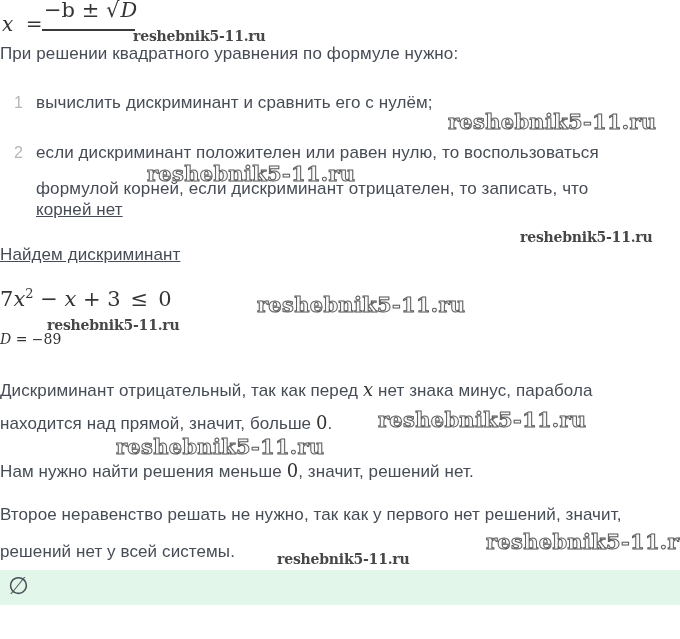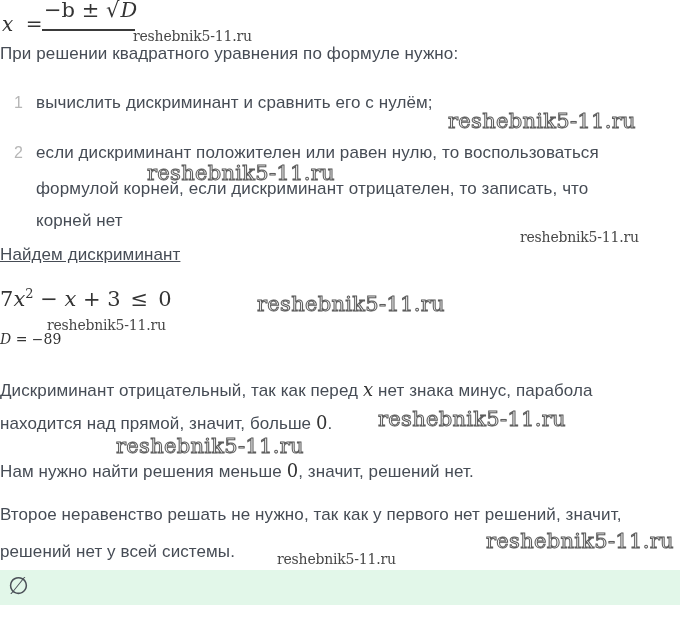--- a/index.html
+++ b/index.html
@@ -24,21 +24,21 @@
   .imath {
     font-family:"DejaVu Serif","Liberation Serif",serif;
     font-style:italic; font-size:18px; color:#343434;
   }
   .inum {
     font-family:"DejaVu Serif","Liberation Serif",serif;
     font-size:18px; color:#343434;
   }
   .wm {
     position:absolute; font-family:"DejaVu Serif","Liberation Serif",serif;
-    font-weight:normal; white-space:nowrap;
+    font-weight:bold; white-space:nowrap;
   }
   .wm-small { font-size:14px; color:#474747; letter-spacing:-0.2px; }
   .wm-large {
     font-size:21px; color:#f9f9f9;
     -webkit-text-stroke:1px #5c5c5c;
     text-shadow:0 0 1px #8c8c8c;
     letter-spacing:0.3px;
   }
   .frac-bar { position:absolute; background:#3a3a3a; }
   .rad { border-top:2px solid #3a3a3a; padding:0 2px 0 1px; }
@@ -80,21 +80,21 @@
   <div class="wm wm-small" style="left:277px; top:551px;">reshebnik5-11.ru</div>
 
   <div class="t" style="left:0; top:44px;">При решении квадратного уравнения по формуле нужно:</div>
 
   <div class="num" style="left:14px; top:94px;">1</div>
   <div class="t" style="left:36px; top:93px;">вычислить дискриминант и сравнить его с нулём;</div>
 
   <div class="num" style="left:14px; top:144px;">2</div>
   <div class="t" style="left:36px; top:143px;">если дискриминант положителен или равен нулю, то воспользоваться</div>
   <div class="t" style="left:36px; top:163px;margin-top:16px;">формулой корней, если дискриминант отрицателен, то записать, что</div>
-  <div class="t" style="left:36px; top:211px;">корней нет</div>
+  <div class="t" style="left:36px; top:200px;text-decoration:underline;">корней нет</div>
 
   <div class="t" style="left:0; top:245px;text-decoration:underline;">Найдем дискриминант</div>
 
   <div class="math" style="left:0; top:286px; font-size:21px;">
     <span>7</span><span class="mvar">x</span><span class="sup">2</span><span> − </span><span class="mvar">x</span><span> + 3</span><span style="margin:0 10px;">≤</span><span>0</span>
   </div>
 
   <div class="math" style="left:0; top:331px; font-size:14px;">
     <span class="mvar">D</span><span> = −89</span>
   </div>

